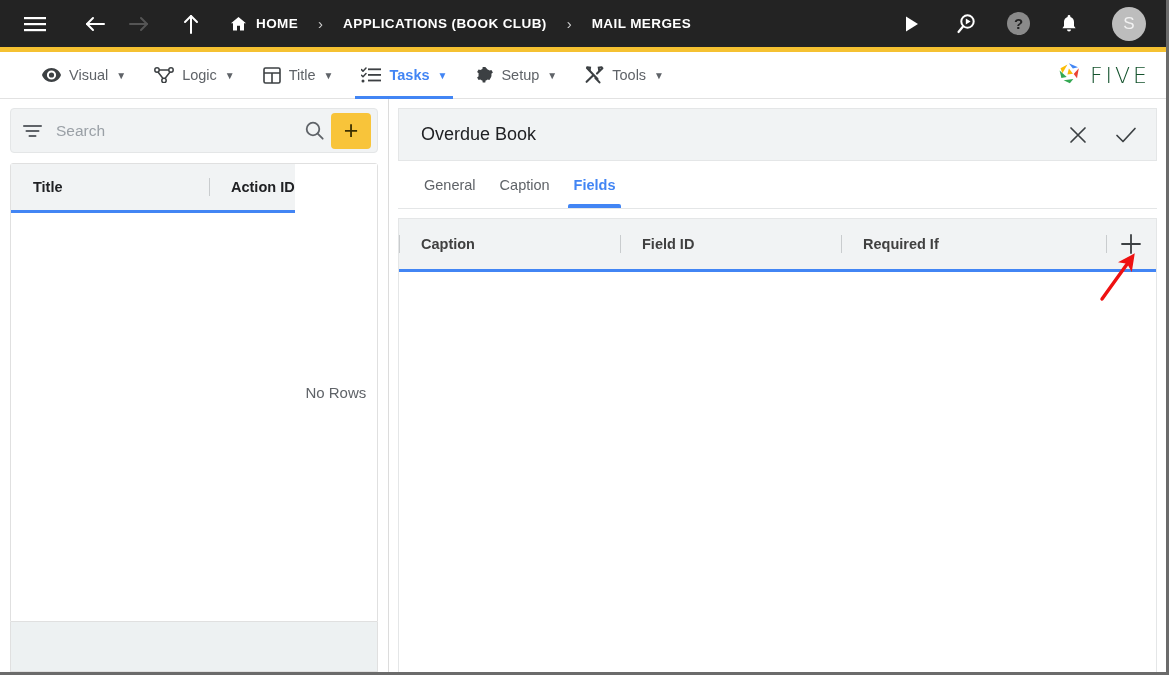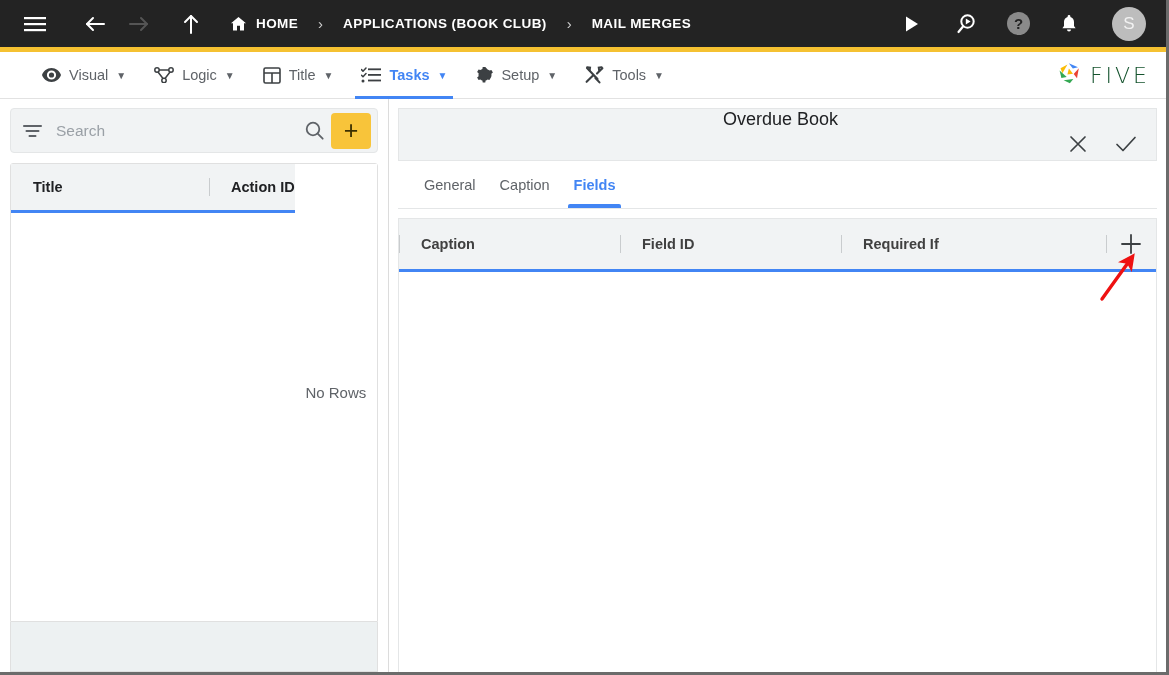--- a/index.html
+++ b/index.html
@@ -151,21 +151,21 @@
   .left-footer {
     height: 50px; min-height: 50px; margin: 0 10px;
     background: #edf1f2; border: 1px solid #e0e0e0; border-top: 0;
   }
 
   
   .right { flex: 1 1 auto; display: flex; flex-direction: column; min-width: 0; background:#fff; }
   .panel-head {
     height: 53px; min-height: 53px; margin: 9px 9px 0 9px;
     background: #f1f3f4; border: 1px solid #e4e6e7;
-    display: flex; align-items: center; padding: 0 16px 0 22px; flex-direction: column;
+    display: flex; align-items: center; padding: 0 16px 0 22px;
   }
   .panel-title { font-size: 18px; color: #202124; }
   .panel-acts { margin-left: auto; display: flex; align-items: center; gap: 20px; }
   .panel-acts .pa {
     width: 28px; height: 28px; color: #3c4043;
     display: flex; align-items: center; justify-content: center; cursor: pointer;
   }
   .tabs {
     height: 48px; min-height: 48px; margin: 0 9px;
     display: flex; align-items: flex-end;

